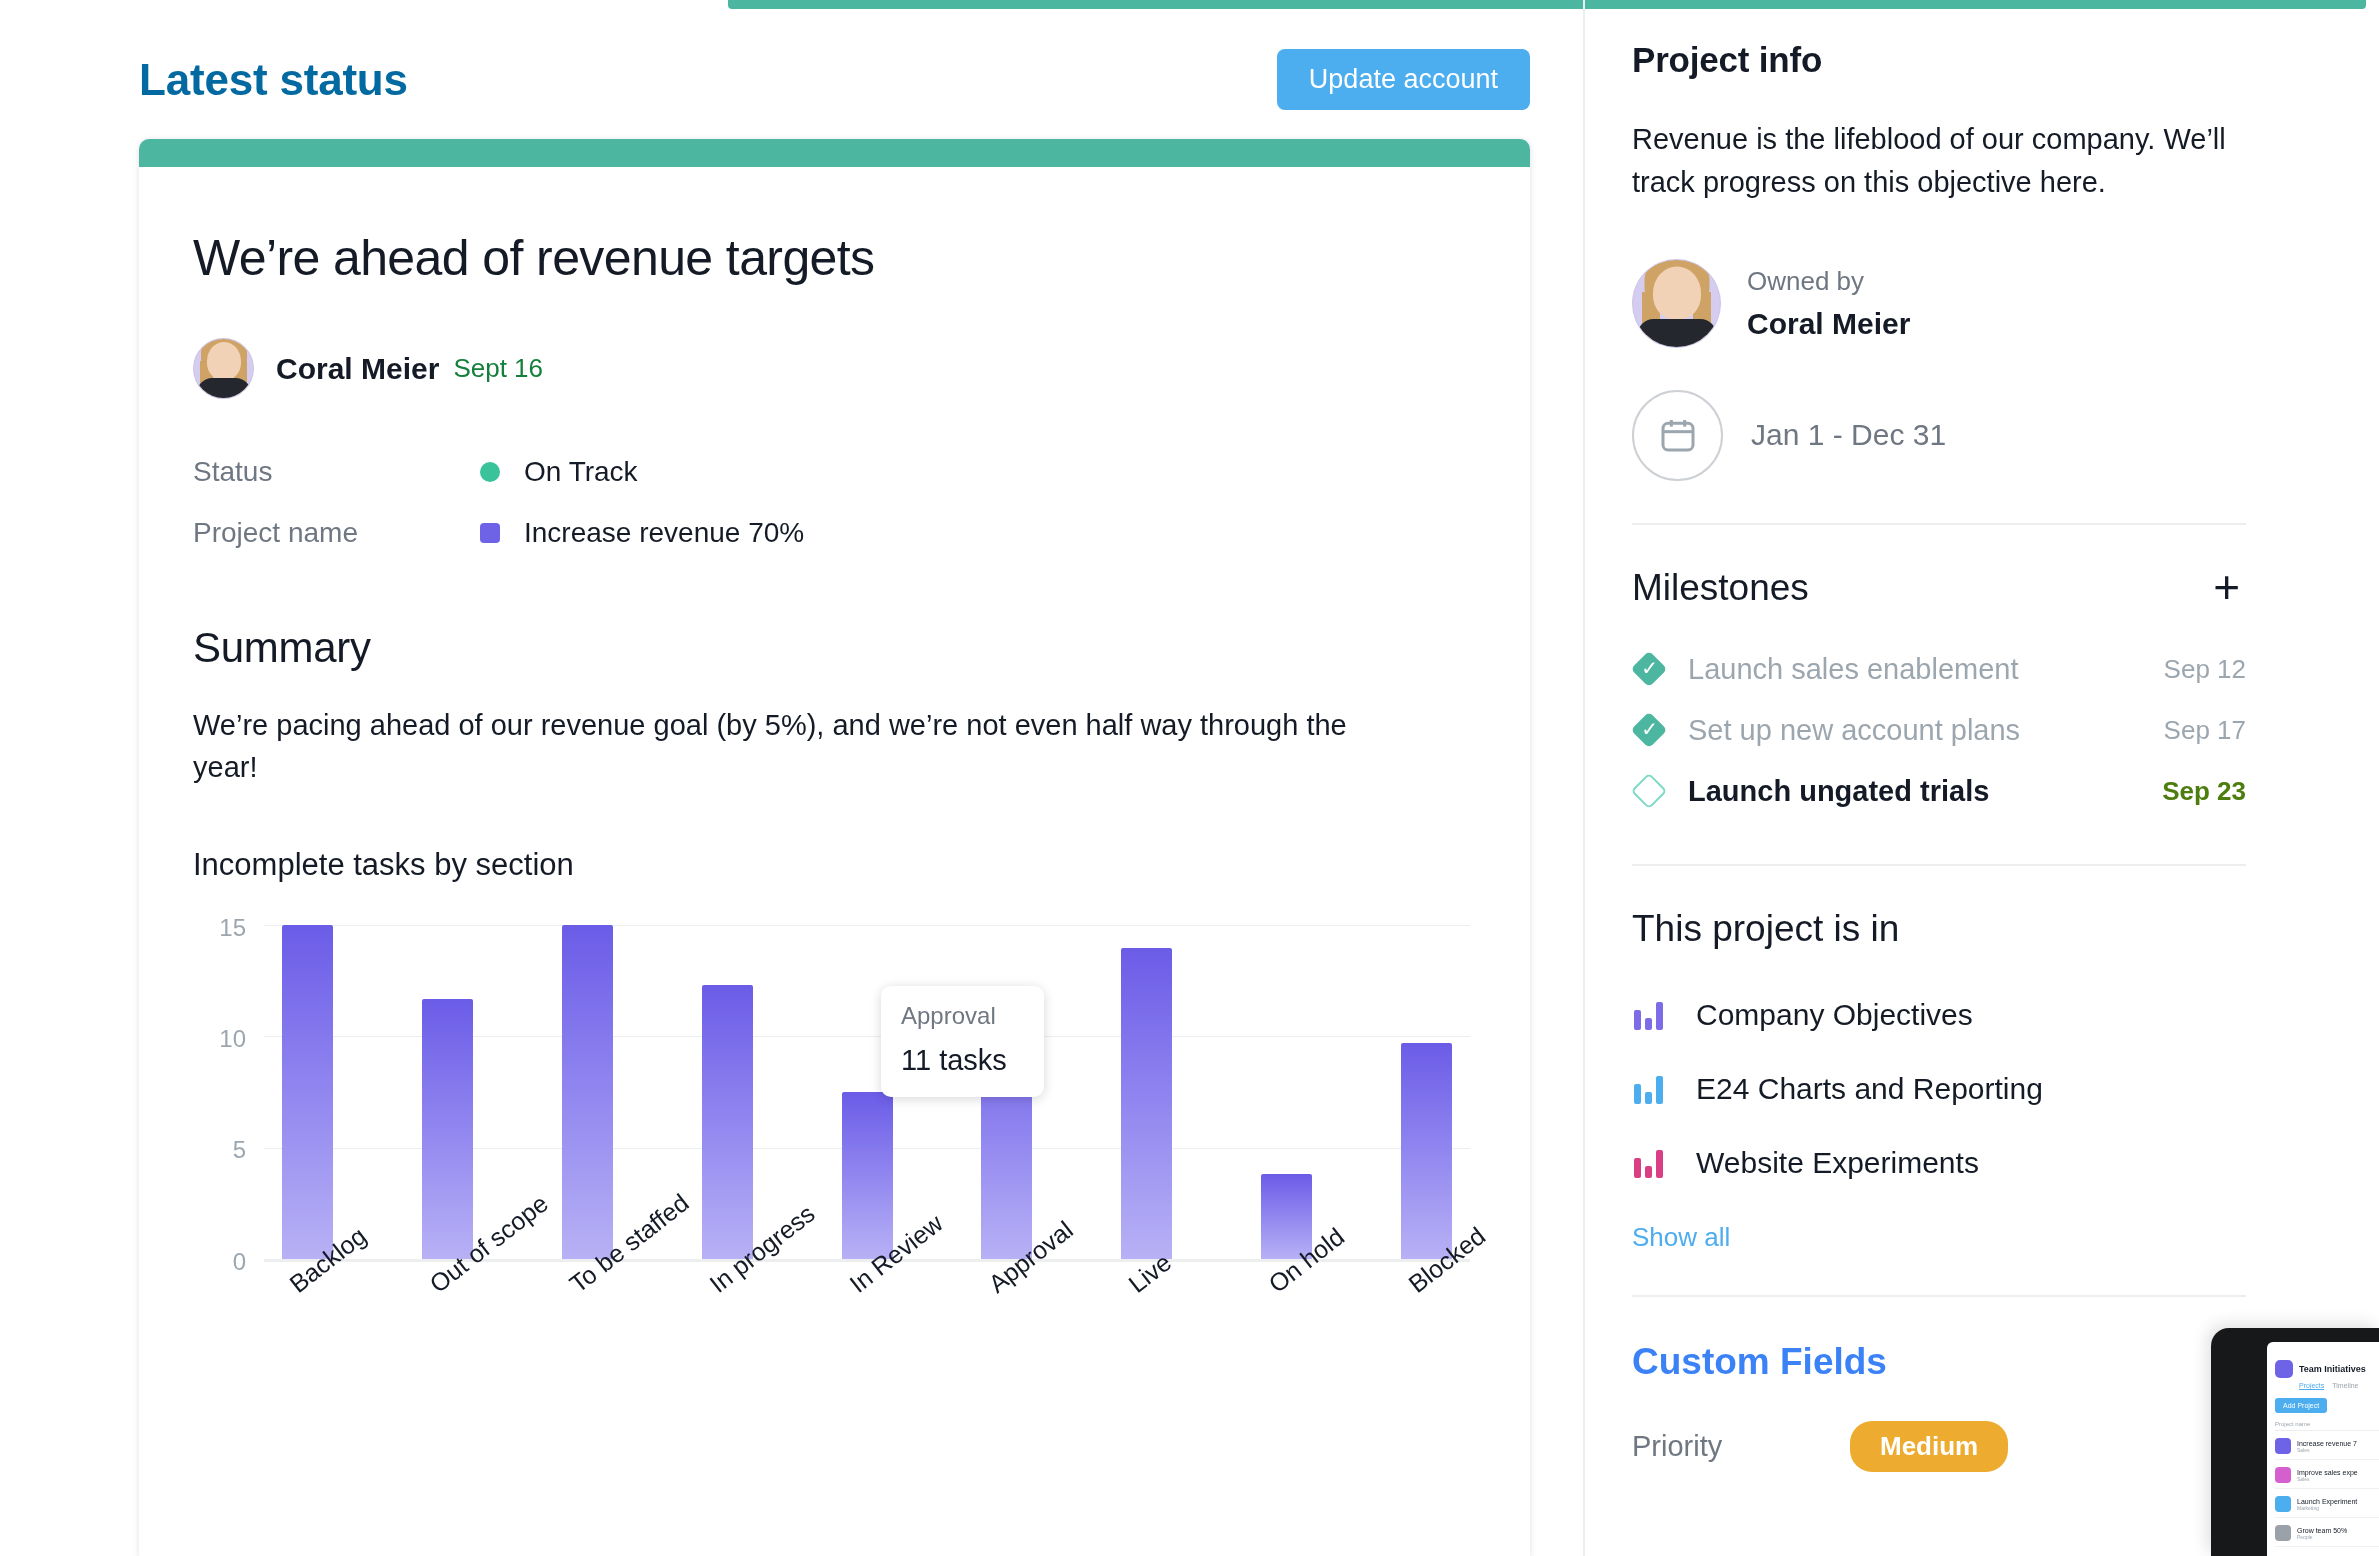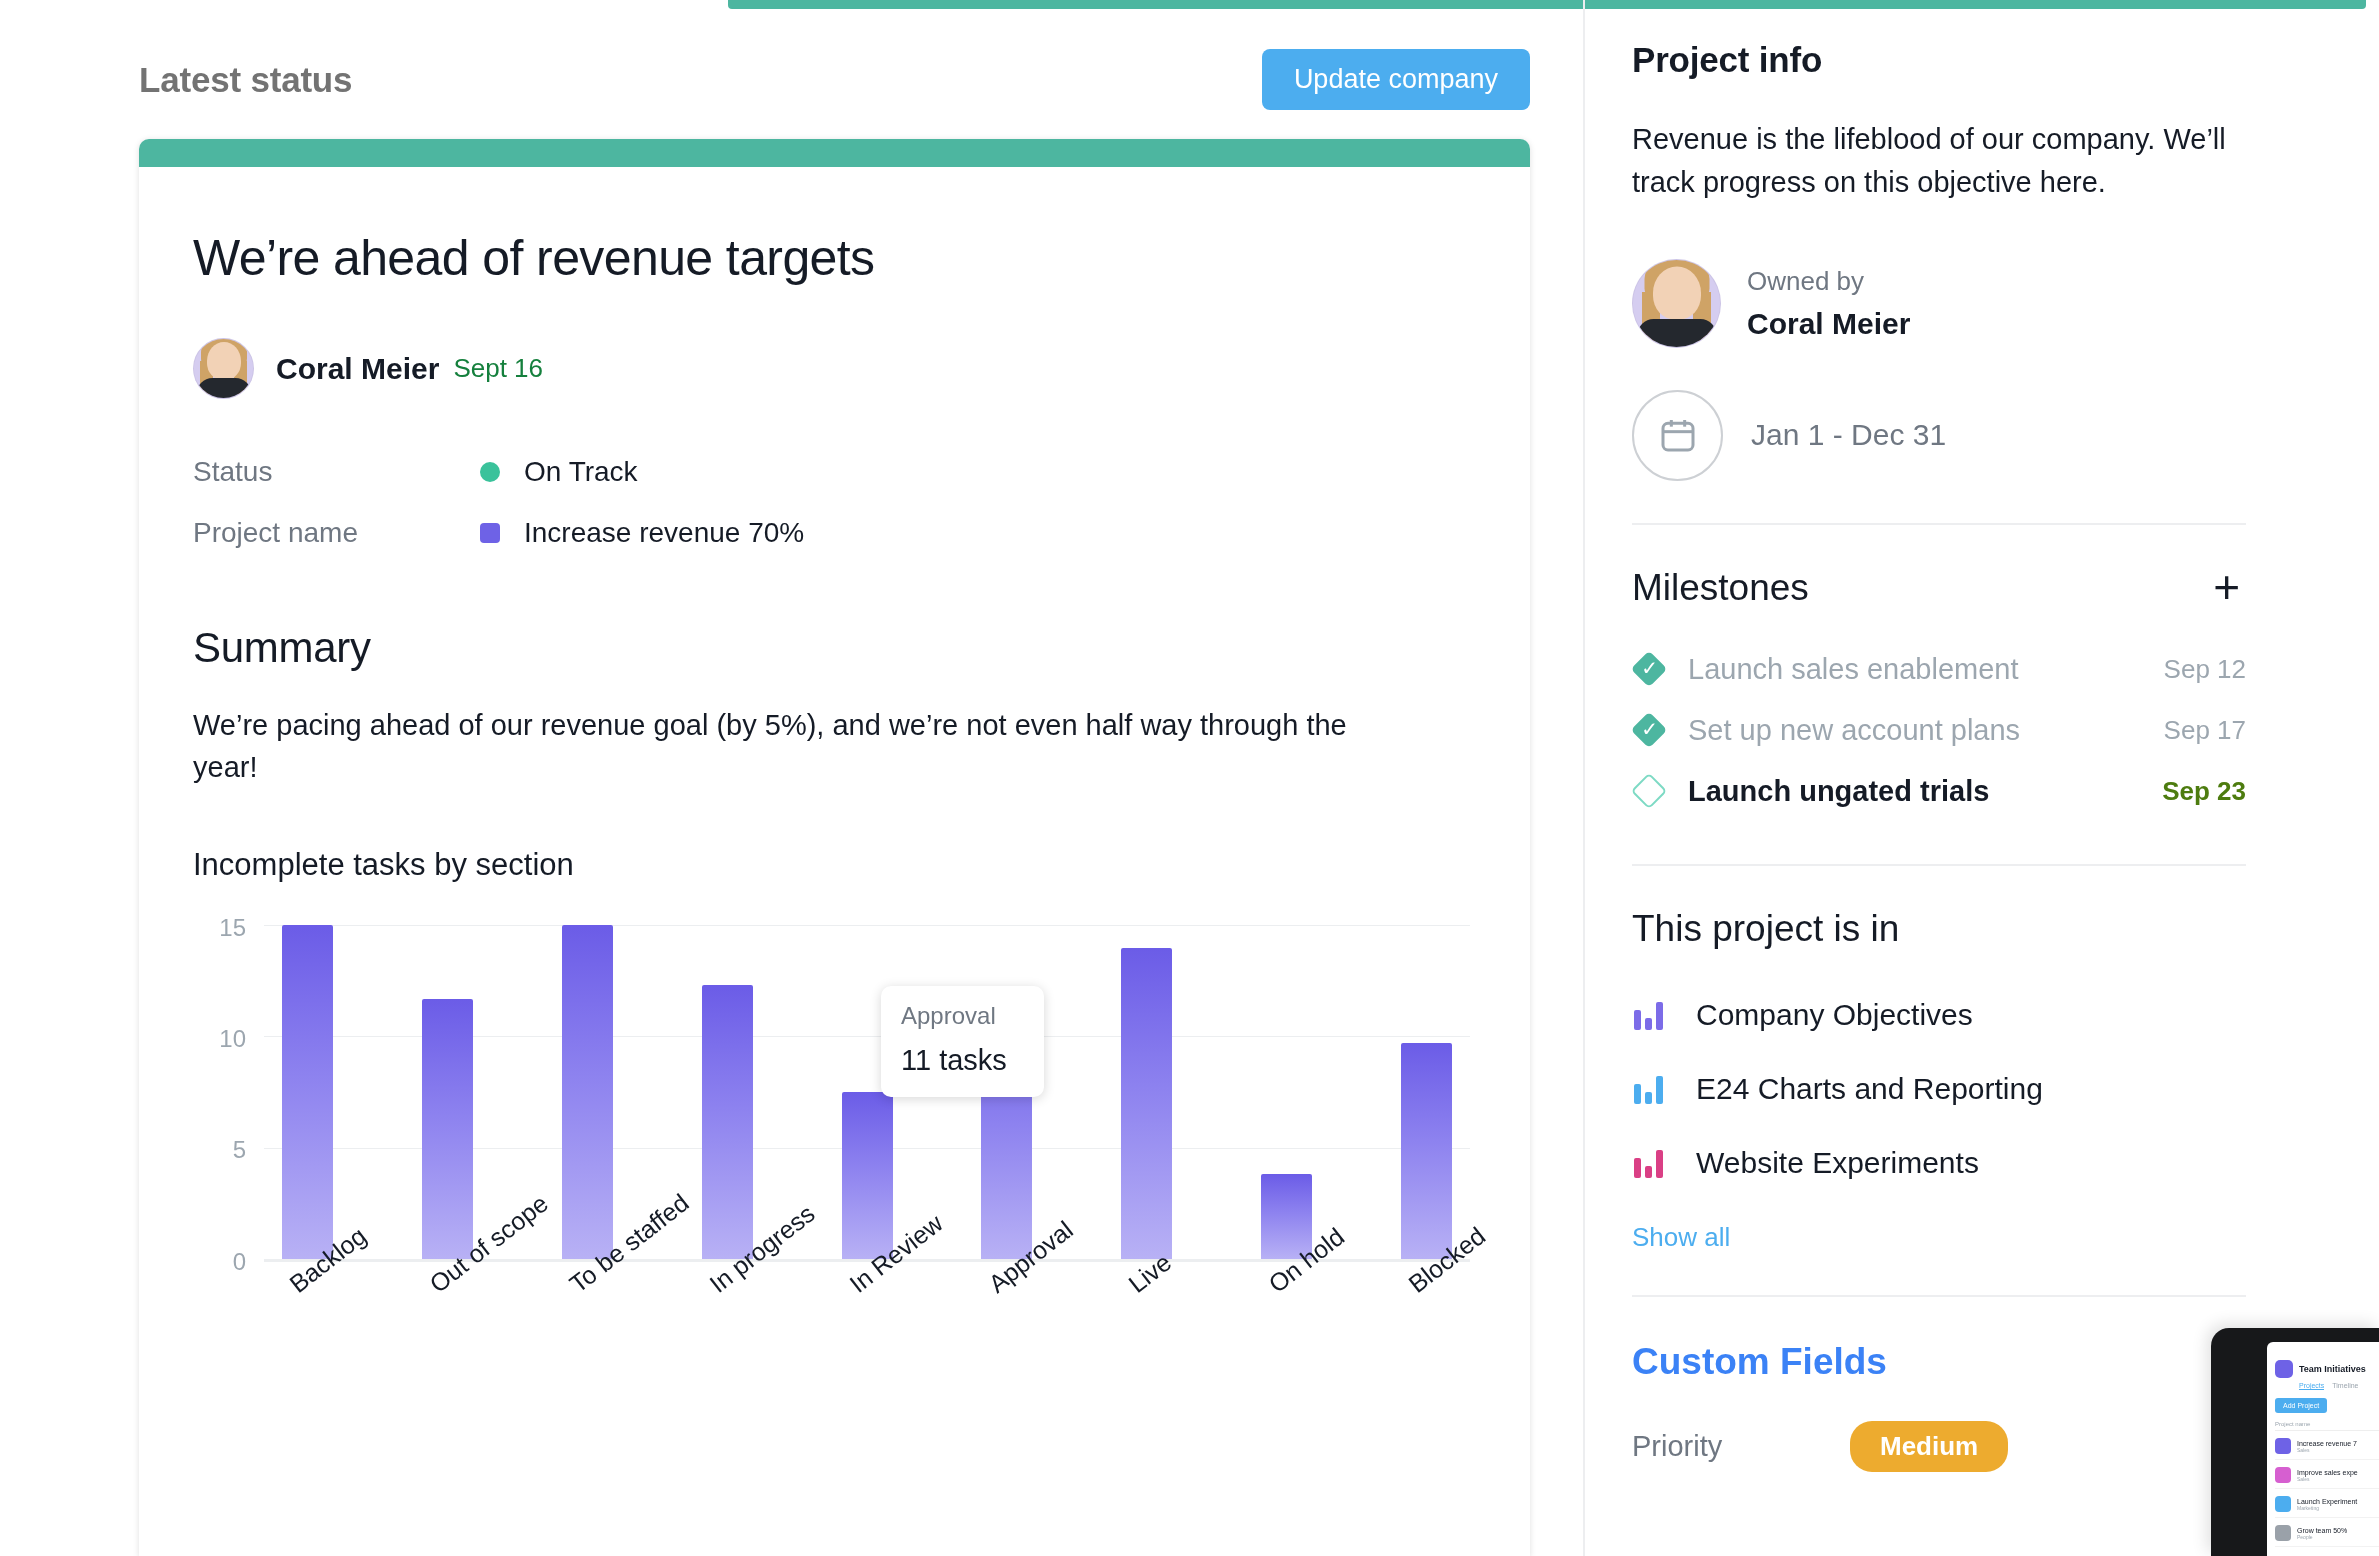--- a/index.html
+++ b/index.html
@@ -19,21 +19,21 @@
 
   
   .main-col {
     position:absolute; left:0; top:0; width:1584px; height:1556px;
   }
   .main-header {
     position:absolute; left:139px; top:40px; width:1391px; height:79px;
     display:flex; align-items:center; justify-content:space-between;
   }
   .latest-status-title {
-    font-size:35px; font-weight:700; color:#737373; letter-spacing:-0.2px;
+    font-size:44px; font-weight:700; color:#0369a1; letter-spacing:-0.2px;
   }
   .update-status-btn {
     background:#4cadef; color:#fff; border:none; border-radius:8px;
     font-family:"Liberation Sans", sans-serif;
     font-size:27px; padding:17px 32px; cursor:pointer; line-height:1;
   }
 
   
   .status-card {
     position:absolute; left:139px; top:139px; width:1391px; height:1418px;
@@ -230,21 +230,21 @@
 <body>
 
 <div class="page">
 
   <div class="top-strip"></div>
 
   <div class="main-col">
 
     <div class="main-header">
       <div class="latest-status-title">Latest status</div>
-      <button class="update-status-btn">Update company</button>
+      <button class="update-status-btn">Update account</button>
     </div>
 
     <div class="status-card">
       <div class="card-accent"></div>
       <div class="card-body">
 
         <div class="card-title">We’re ahead of revenue targets</div>
 
         <div class="author-row">
           <div class="avatar">

